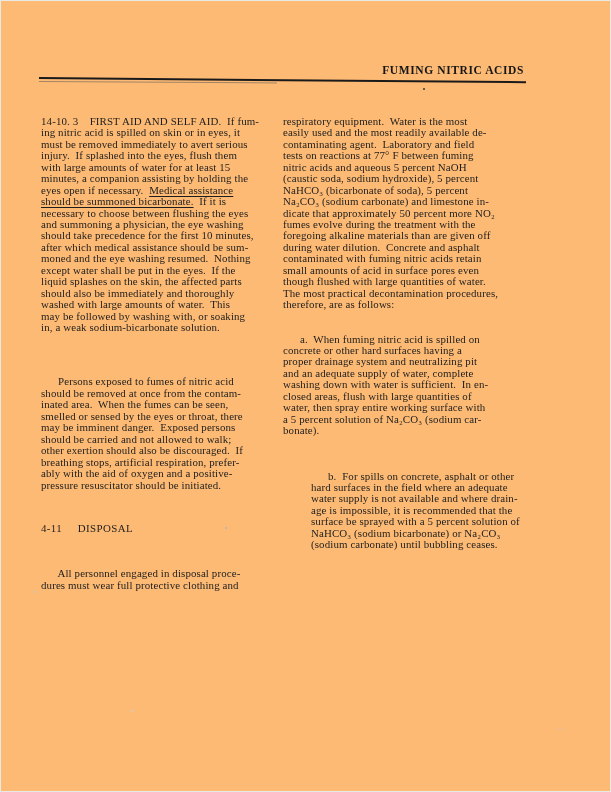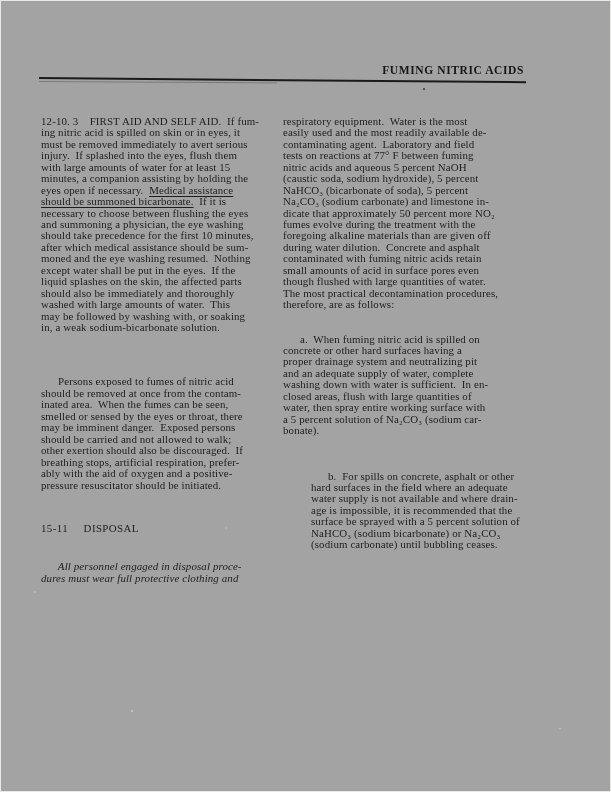--- a/index.html
+++ b/index.html
@@ -5,21 +5,21 @@
   * { box-sizing: border-box; }
   html, body { margin: 0; padding: 0; }
   body {
     width: 611px; height: 792px;
     background: #ffffff;
     font-family: "Liberation Serif", "DejaVu Serif", serif;
   }
   .page {
     position: relative;
     width: 611px; height: 792px;
-    background: #a3a3a3;
+    background: #fdba74;
     color: #1d1d1d;
     overflow: hidden;
     border: 1px solid #e8e8e6;
   }
   .running-head {
     position: absolute;
     top: 63px; left: 0; width: 523px;
     text-align: right;
     font-weight: 700;
     font-size: 11.5px;
@@ -51,21 +51,21 @@
     line-height: 11.45px;
     letter-spacing: 0.12px;
     white-space: pre;
     color: #1d1d1d;
   }
   .col-left  { left: 40px;  width: 256px; }
   .col-right { left: 282px; width: 272px; }
   .para { margin: 0; }
   .para-fumes     { margin-top: 20px; }
   .heading-disposal { margin-top: 9px;  letter-spacing: 0.4px; }
-  .para-disposal  { margin-top: 4px; font-style: italic; }
+  .para-disposal  { margin-top: 11px; }
   .para-item-a    { }
   .para-item-b    { margin-top: 11px; margin-left: 28px; }
   .underlined {
     text-decoration: underline;
     text-underline-offset: 2px;
     text-decoration-thickness: 1px;
   }
   .speck { position: absolute; border-radius: 50%; }
   .speck-1 { left: 422px; top: 87px;  width: 2px; height: 2px; background: #3a3a3a; }
   .speck-2 { left: 224px; top: 526px; width: 2px; height: 2px; background: #b5b5b5; }
@@ -77,21 +77,21 @@
 </head>
 <body>
 
 <div class="page">
 
   <div class="running-head">FUMING NITRIC ACIDS</div>
   <div class="header-rule"></div>
   <div class="header-rule-ghost"></div>
 
   <div class="col col-left">
-    <p class="para"><span>12-10. 3    FIRST AID AND SELF AID.  If fum-
+    <p class="para"><span>14-10. 3    FIRST AID AND SELF AID.  If fum-
 ing nitric acid is spilled on skin or in eyes, it
 must be removed immediately to avert serious
 injury.  If splashed into the eyes, flush them
 with large amounts of water for at least 15
 minutes, a companion assisting by holding the
 eyes open if necessary.  </span><span class="underlined">Medical assistance
 should be summoned bicarbonate.</span><span>  If it is
 necessary to choose between flushing the eyes
 and summoning a physician, the eye washing
 should take precedence for the first 10 minutes,
@@ -106,21 +106,21 @@
     <p class="para para-fumes">      Persons exposed to fumes of nitric acid
 should be removed at once from the contam-
 inated area.  When the fumes can be seen,
 smelled or sensed by the eyes or throat, there
 may be imminent danger.  Exposed persons
 should be carried and not allowed to walk;
 other exertion should also be discouraged.  If
 breathing stops, artificial respiration, prefer-
 ably with the aid of oxygen and a positive-
 pressure resuscitator should be initiated.</p>
-    <p class="para heading-disposal">15-11     DISPOSAL</p>
+    <p class="para heading-disposal">4-11     DISPOSAL</p>
     <p class="para para-disposal">      All personnel engaged in disposal proce-
 dures must wear full protective clothing and</p>
   </div>
 
   <div class="col col-right">
     <p class="para">respiratory equipment.  Water is the most
 easily used and the most readily available de-
 contaminating agent.  Laboratory and field
 tests on reactions at 77° F between fuming
 nitric acids and aqueous 5 percent NaOH

